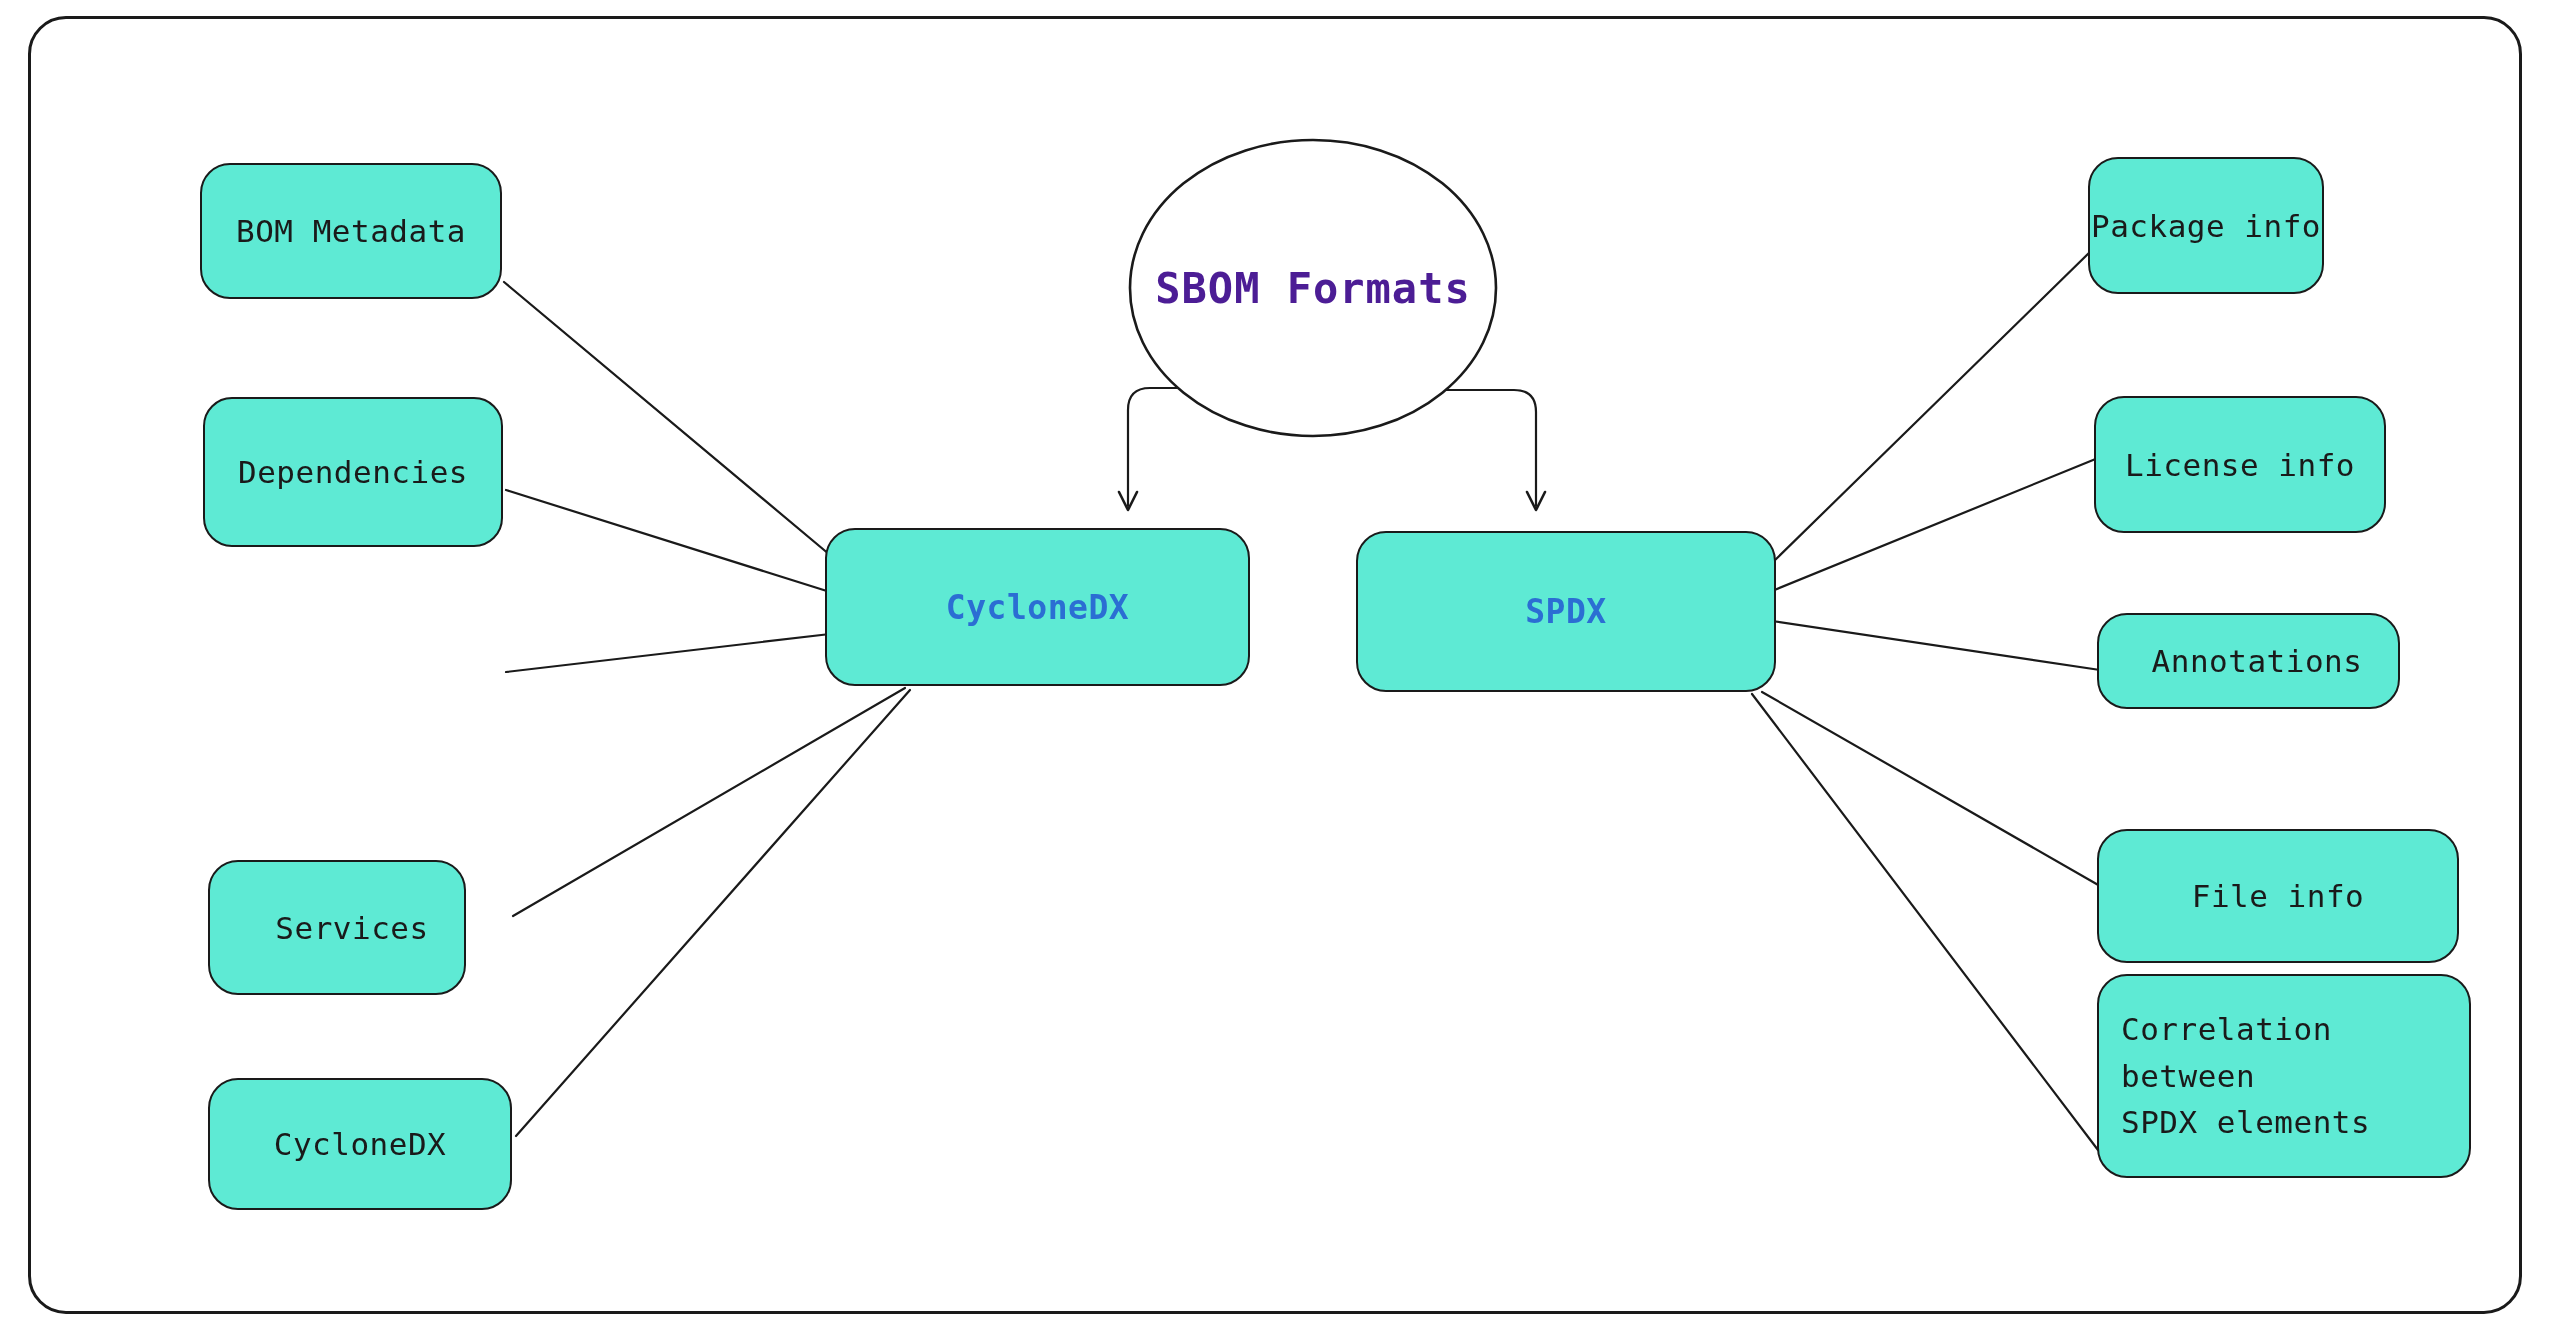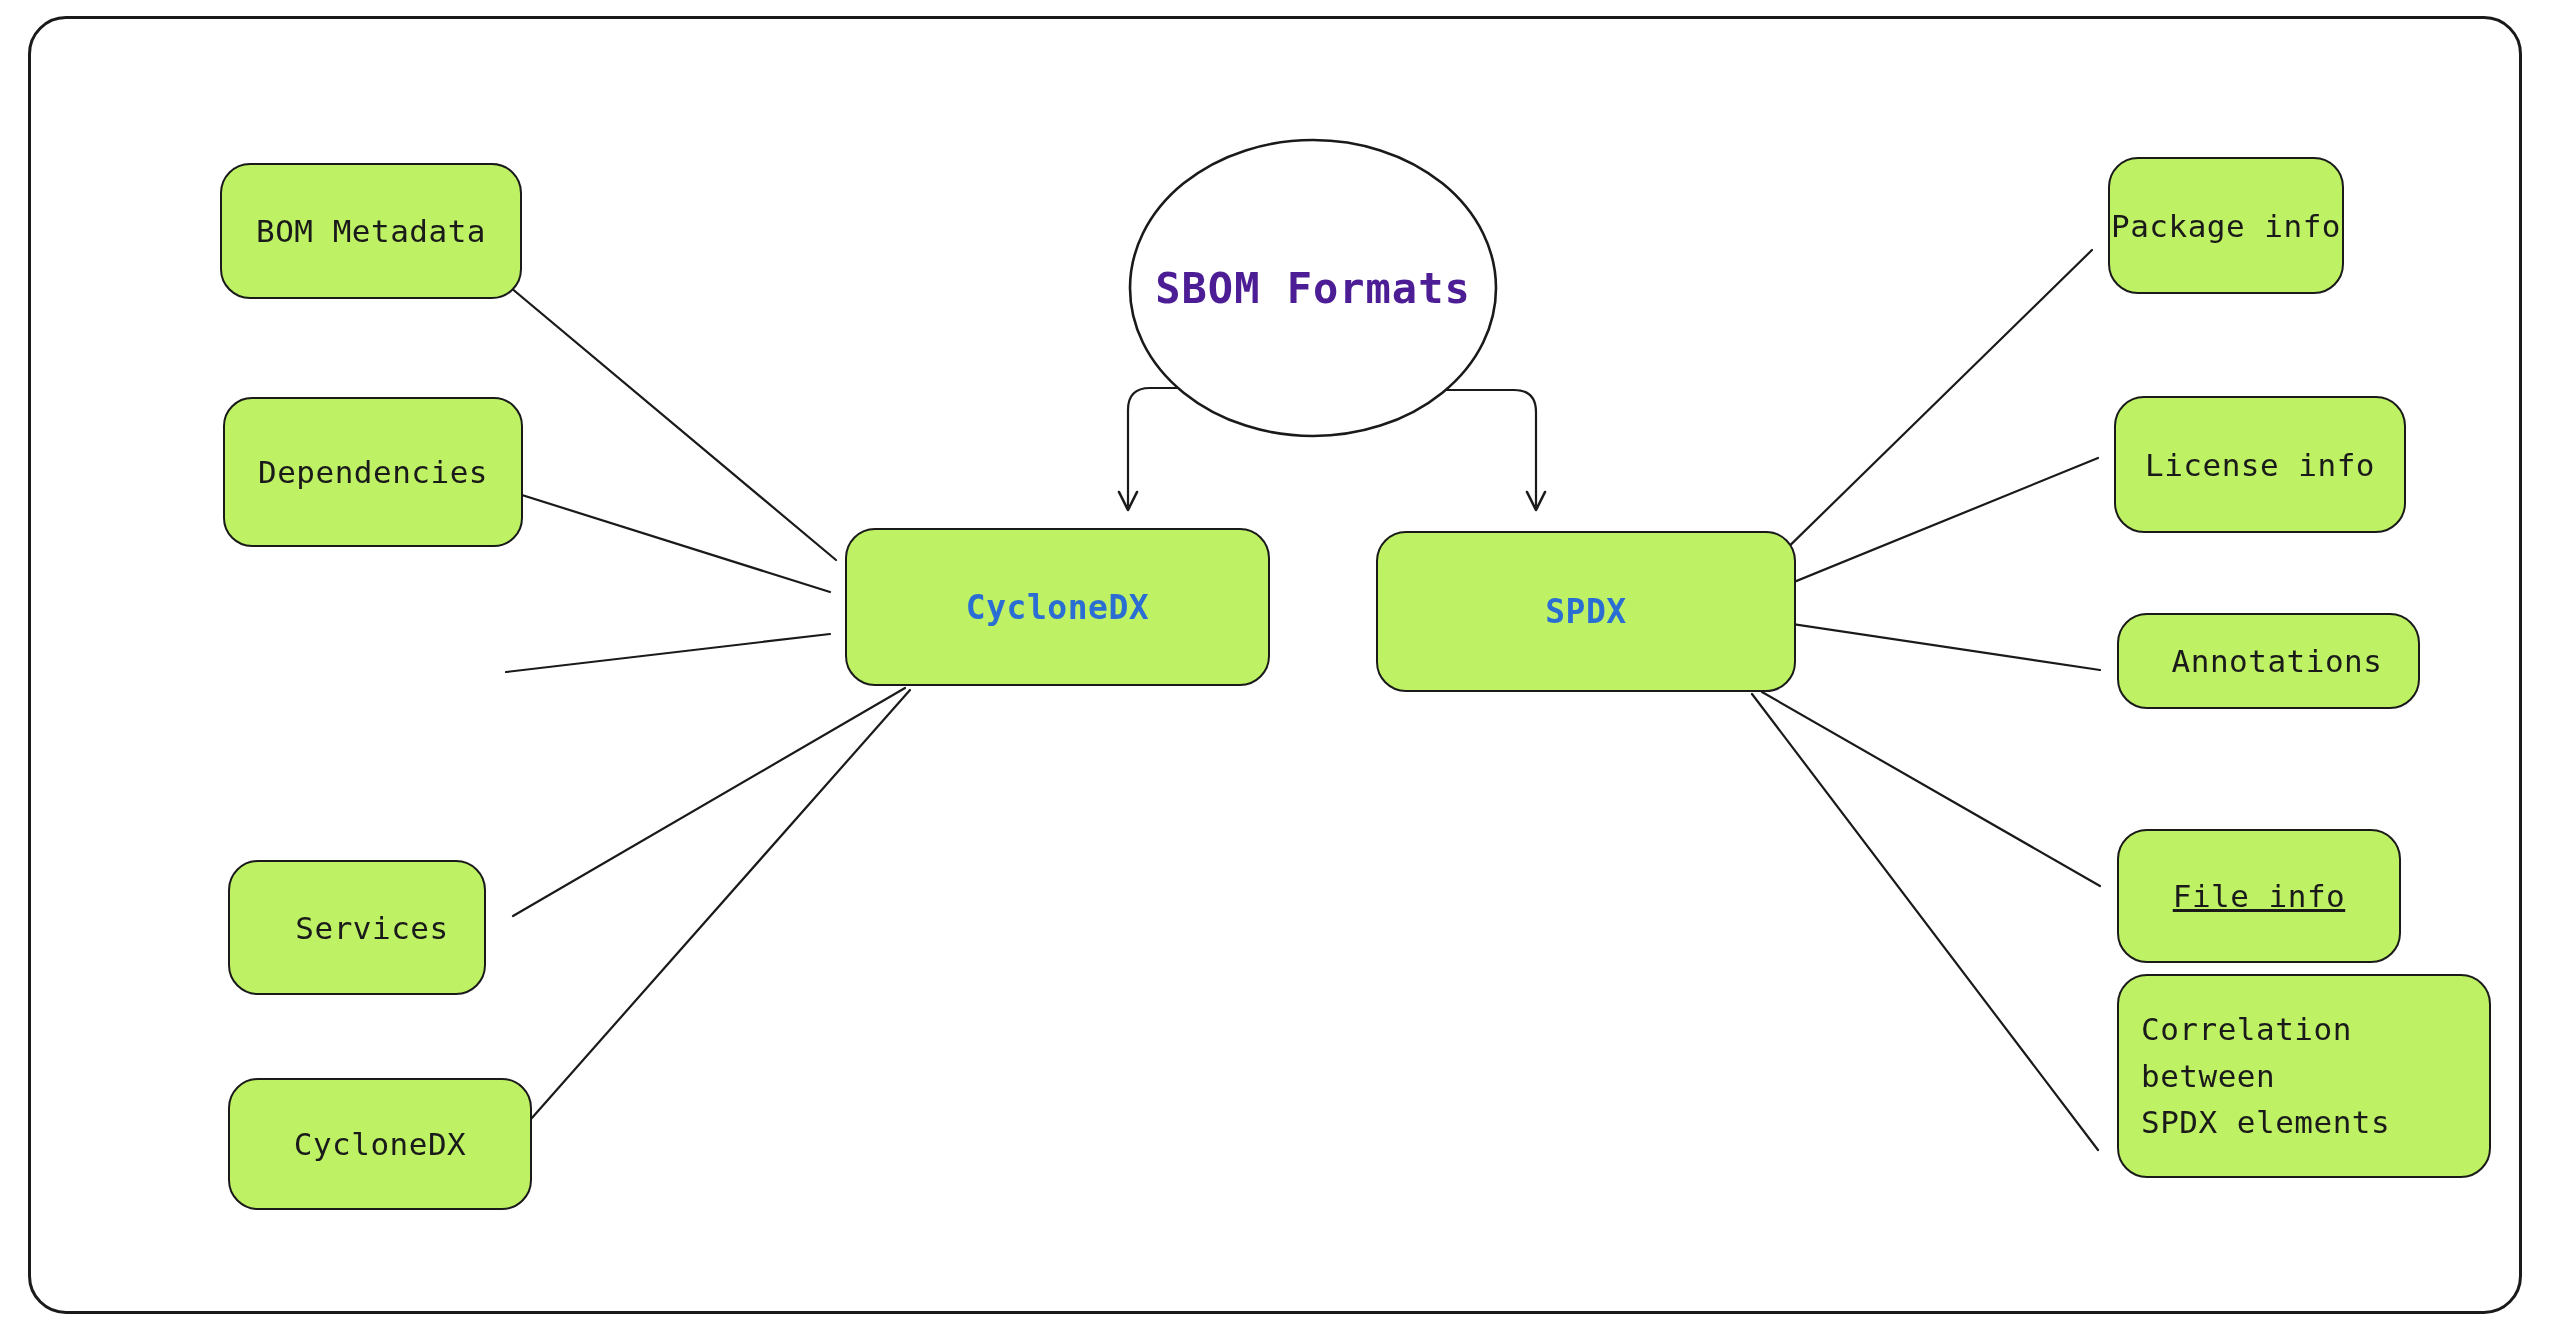--- a/index.html
+++ b/index.html
@@ -45,28 +45,27 @@
   svg.edges ellipse {
     stroke: #1a1a1a;
     stroke-width: 2.6;
     fill: #ffffff;
   }
   .box {
     position: absolute;
     box-sizing: border-box;
     border: 2.6px solid #1a1a1a;
     border-radius: 30px;
-    background: #bef264;
+    background: #5eead4;
     display: flex;
     align-items: center;
     justify-content: center;
     font-size: 31px;
     color: #1a1a1a;
     letter-spacing: 0.5px;
-    margin-left: 20px;
   }
   .branch span { font-size: 33px; font-weight: bold; color: #2b6ed3; }
   .root-title {
     position: absolute;
     left: 1133px; top: 264px;
     width: 360px; height: 50px;
     text-align: center;
     font-size: 42px;
     font-weight: bold;
     color: #4c1d95;
@@ -83,21 +82,21 @@
   .n-bom  { left: 200px;  top: 163px;  width: 302px; height: 136px; }
   .n-dep  { left: 203px;  top: 397px;  width: 300px; height: 150px; border-radius: 29px; }
   .n-com  { left: 203px;  top: 630px;  width: 300px; height: 134px; }
   .n-ser  { left: 208px;  top: 860px;  width: 258px; height: 135px; padding-left: 30px; }
   .n-ext  { left: 208px;  top: 1078px; width: 304px; height: 132px; }
   .n-cdx  { left: 825px;  top: 528px;  width: 425px; height: 158px; }
   .n-spdx { left: 1356px; top: 531px;  width: 420px; height: 161px; }
   .n-pkg  { left: 2088px; top: 157px;  width: 236px; height: 137px; }
   .n-lic  { left: 2094px; top: 396px;  width: 292px; height: 137px; }
   .n-ann  { left: 2097px; top: 613px;  width: 303px; height: 96px; padding-left: 17px; }
-  .n-file { left: 2097px; top: 829px;  width: 284px; height: 134px; text-decoration: underline; }
+  .n-file { left: 2097px; top: 829px;  width: 362px; height: 134px; }
   .n-cor  { left: 2097px; top: 974px; width: 374px; height: 204px; }
 </style>
 </head>
 <body>
 
 <div class="frame"></div>
 
 <div class="canvas">
 
   <svg class="edges" viewBox="0 0 2556 1326">

